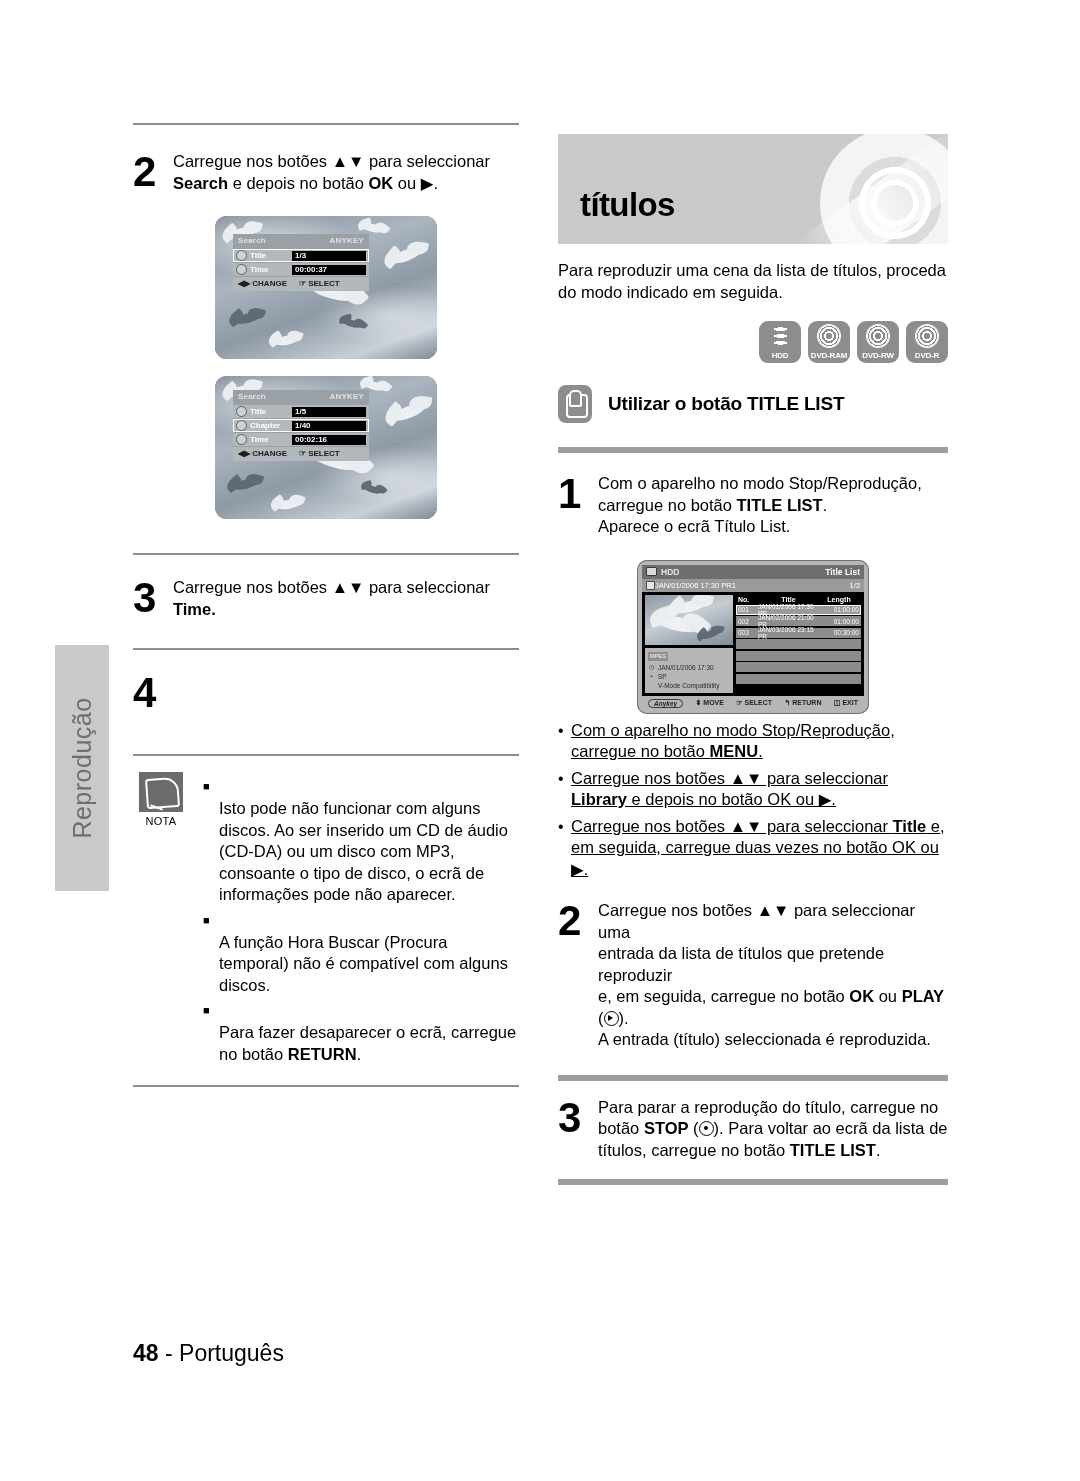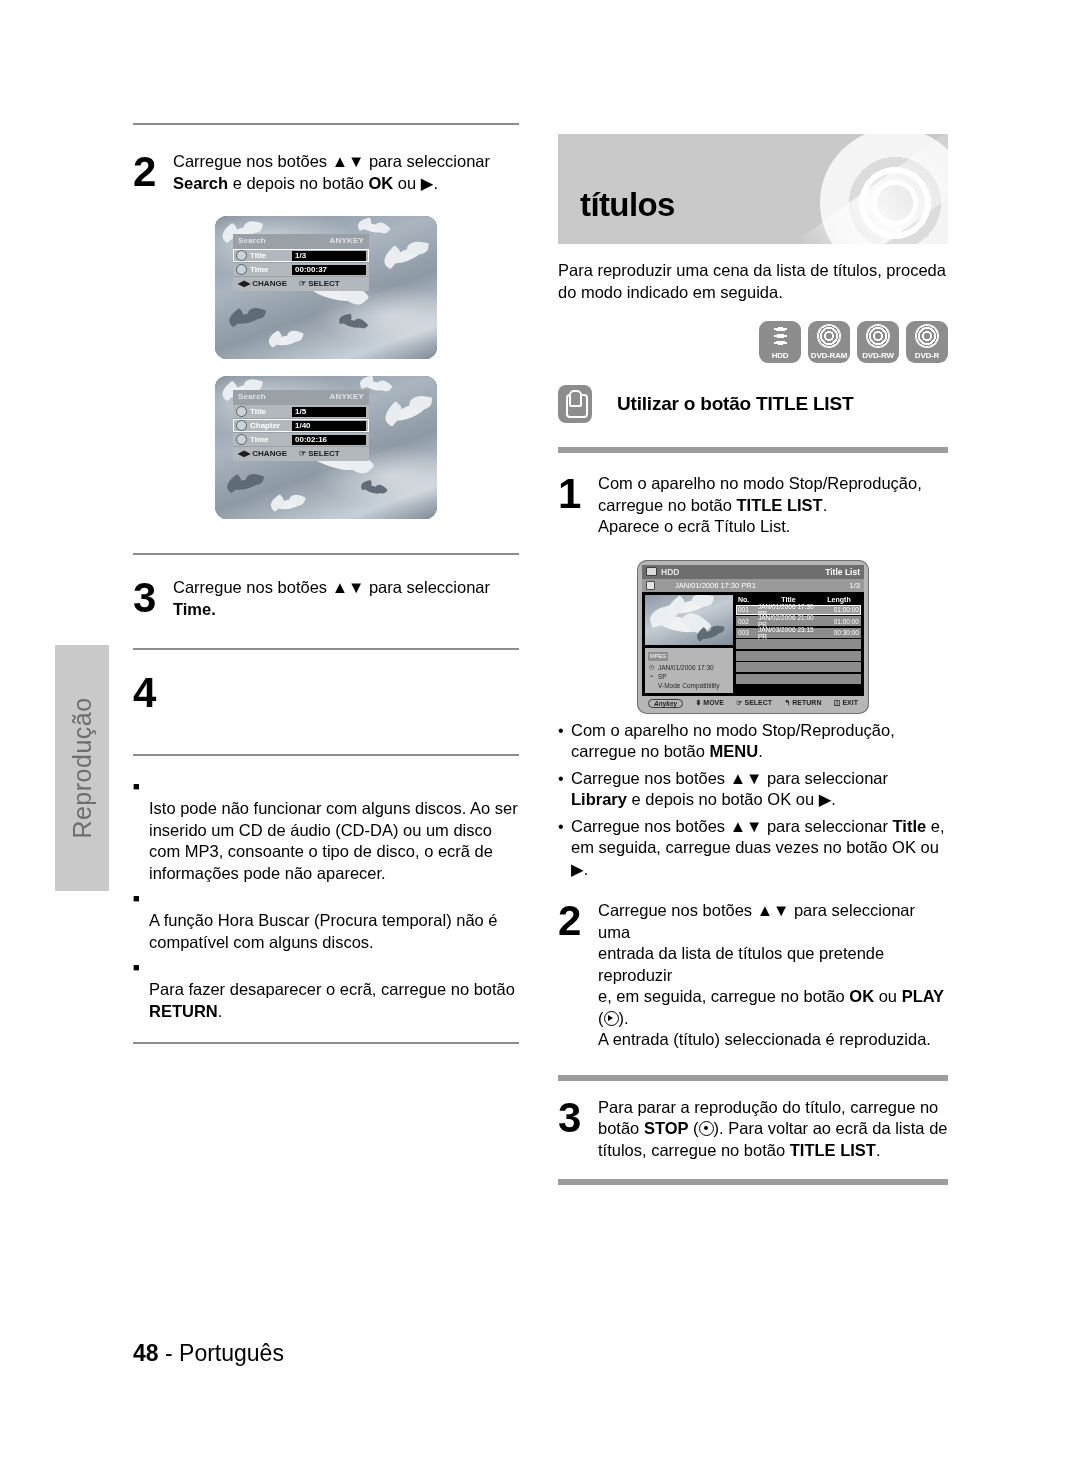--- a/index.html
+++ b/index.html
@@ -256,21 +256,21 @@
     background:
       radial-gradient(ellipse 11px 3px at 50% 16%, #ffffff 60%, transparent 62%),
       radial-gradient(ellipse 11px 3px at 50% 50%, #ffffff 60%, transparent 62%),
       radial-gradient(ellipse 11px 3px at 50% 84%, #ffffff 60%, transparent 62%);
   }
 
   
   .sec-head {
     display: flex;
     align-items: center;
-    gap: 25px;
+    gap: 16px;
     margin-top: 22px;
   }
   .hand-ico {
     width: 34px; height: 38px;
     border-radius: 8px;
     background: #8d8d8d;
     position: relative;
     flex: 0 0 34px;
   }
   .hand-ico .btn-outline {
@@ -328,21 +328,21 @@
   .tl-right { font-size: 8.5px; font-weight: bold; color: #ffffff; }
   .tl-bar2 {
     display: flex;
     align-items: center;
     justify-content: space-between;
     background: #9a9a9a;
     color: #ffffff;
     padding: 2px 4px;
     font-size: 7.5px;
   }
-  .tl-bar2 .left { display: flex; align-items: flex-start; gap: 20px; }
+  .tl-bar2 .left { display: flex; align-items: flex-start; gap: 0; }
   .tl-discico {
     width: 9px; height: 9px;
     background: #e4e4e4;
     border-radius: 1px;
     box-shadow: inset 0 0 0 1px #4a4a4a;
   }
   .tl-body {
     display: flex;
     background: #000;
     padding: 3px;
@@ -431,21 +431,21 @@
   }
   .bullet {
     display: flex;
     margin-bottom: 5px;
   }
   .bullet .dot {
     flex: 0 0 13px;
     font-size: 16px;
     line-height: 21.5px;
   }
-  .bullet .txt { flex: 1; }
+  .bullet .txt { flex: 1; text-decoration: underline; }
 
   
   .nota {
     display: flex;
     gap: 14px;
     margin-top: 16px;
   }
   .nota-icon-wrap {
     width: 56px;
     flex: 0 0 56px;
@@ -627,20 +627,26 @@
 
   <div class="rule-thin" style="margin-top:28px;"></div>
 
   <div class="step" style="margin-top:22px;">
     <div class="step-num">4</div>
   </div>
 
   <div class="rule-thin" style="margin-top:44px;"></div>
 
   <div class="nota">
+    <div class="nota-icon-wrap">
+      <div class="nota-icon">
+          <div class="pen"></div>
+        </div>
+      <div class="nota-lbl">NOTA</div>
+    </div>
     <div class="nota-items">
       <div class="nota-item">
         <div class="sq">■</div>
         <div class="txt"><span>Isto pode não funcionar com alguns discos. Ao ser inserido um CD de áudio (CD-DA) ou um disco com MP3, consoante o tipo de disco, o ecrã de informações pode não aparecer.</span></div>
       </div>
       <div class="nota-item">
         <div class="sq">■</div>
         <div class="txt"><span>A função Hora Buscar (Procura temporal) não é compatível com alguns discos.</span></div>
       </div>
       <div class="nota-item">

